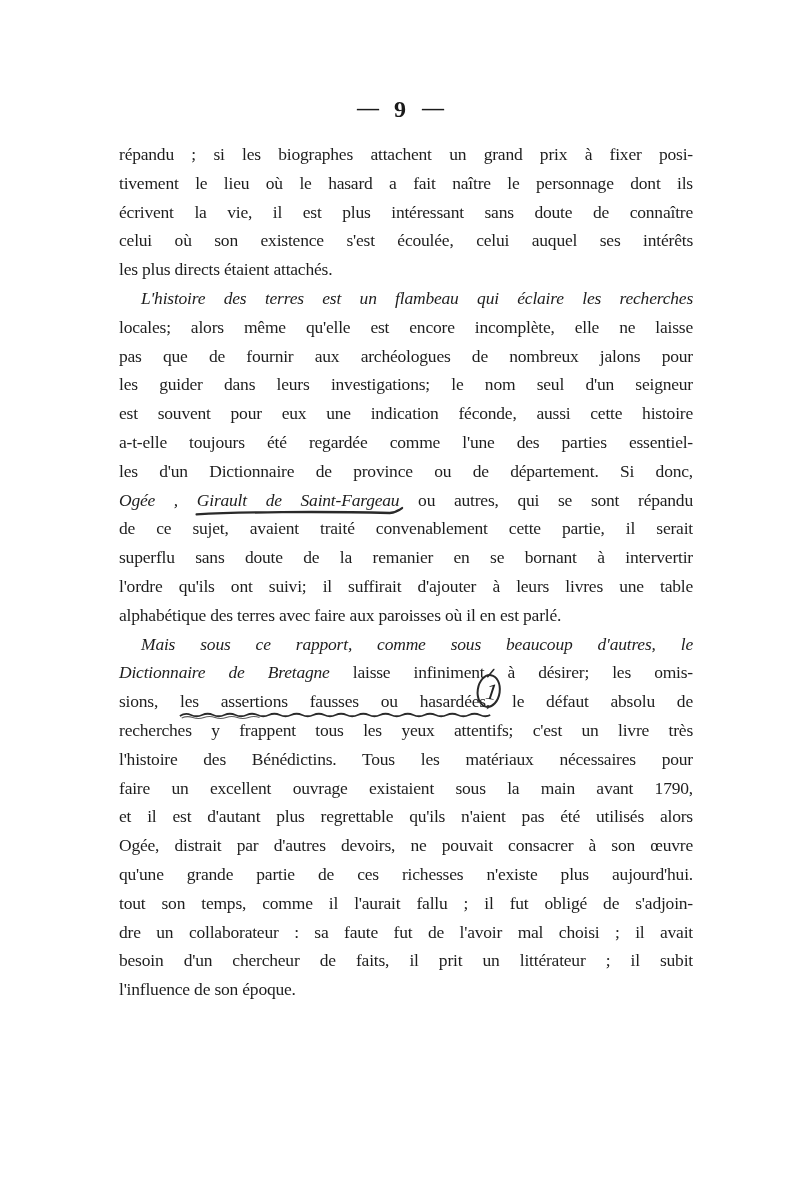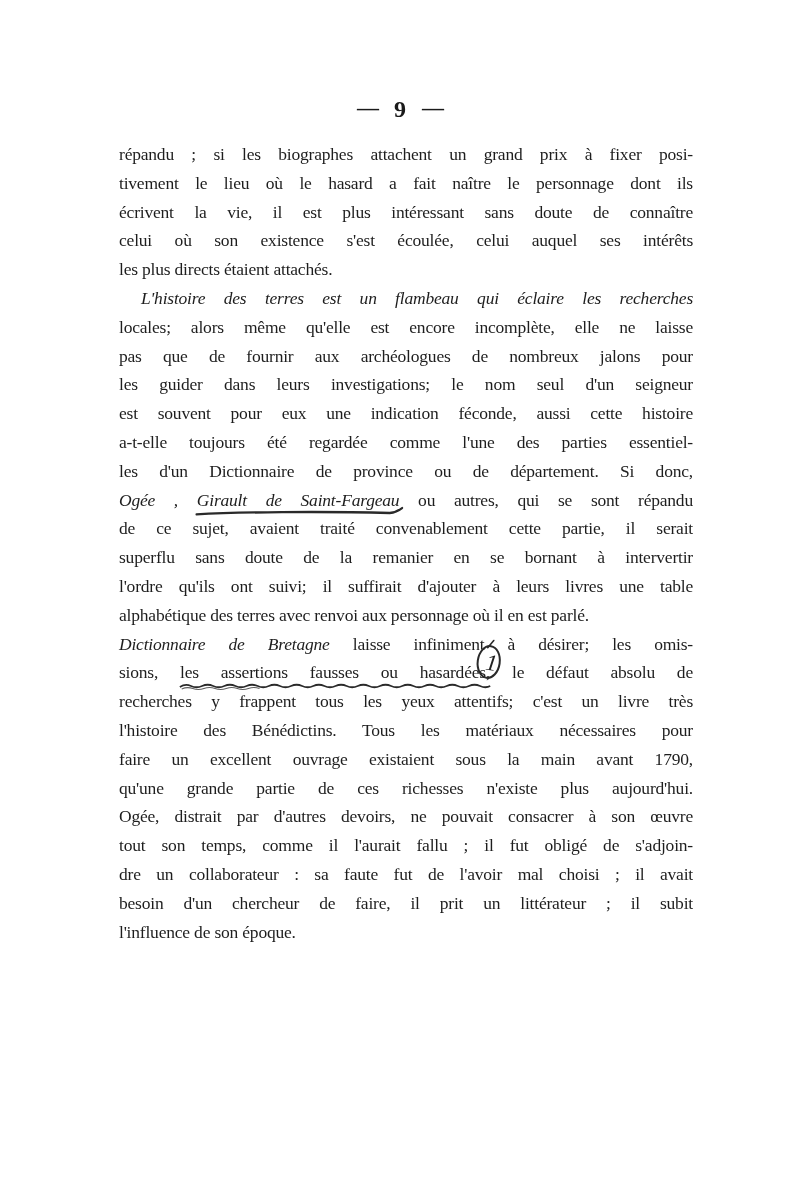--- a/index.html
+++ b/index.html
@@ -105,21 +105,22 @@
       <span class="italic">Ogée ,</span>
       <span class="uwrap"><span class="italic">Girault de Saint-Fargeau</span><svg class="underline" viewBox="0 0 300 12" preserveAspectRatio="none">
             <path d="M2,8 C60,5.5 180,4.5 280,6.5 C288,6 293,4 298,1" stroke-width="2.6" stroke-linecap="round"></path>
           </svg></span>
       <span>ou autres, qui se sont répandu</span>
     </div>
 
     <div class="line">de ce sujet, avaient traité convenablement cette partie, il serait</div>
     <div class="line">superflu sans doute de la remanier en se bornant à intervertir</div>
     <div class="line">l'ordre qu'ils ont suivi; il suffirait d'ajouter à leurs livres une table</div>
-    <div class="line par-end">alphabétique des terres avec renvoi aux personnage où il en est parlé.</div>
+    <div class="line par-end">alphabétique des terres avec faire aux paroisses où il en est parlé.</div>
+    <div class="line indent">Mais sous ce rapport, comme sous beaucoup d'autres, le</div>
 
     <div class="line">
       <span class="italic">Dictionnaire de Bretagne</span>
       <span>laisse infiniment à désirer; les omis-</span>
     </div>
 
     <div class="line">
       <span>sions,</span>
       <span class="uwrap"><span>les assertions fausses ou hasardées</span><svg class="underline wavy" viewBox="0 0 340 10" preserveAspectRatio="none">
             <path d="M2,6 Q8,2.5 14,5 T26,5 T38,5 T50,5 T62,5 T74,5 T86,5 T98,5 T110,5 T122,5 T134,5 T146,5 T158,5 T170,5 T182,5 T194,5 T206,5 T218,5 T230,5 T242,5 T254,5 T266,5 T278,5 T290,5 T302,5 T314,5 T326,5 T337,5" stroke-width="1.8"></path>
@@ -127,21 +128,22 @@
           </svg><svg class="circle-mark" viewBox="0 0 30 42">
             <path d="M17,1 L12,9" stroke-width="1.6" stroke-linecap="round"></path>
             <ellipse cx="15" cy="23" rx="11" ry="16" stroke-width="2"></ellipse>
             <text x="12" y="31" font-size="23">1</text>
           </svg></span><span>, le défaut absolu de</span>
     </div>
 
     <div class="line">recherches y frappent tous les yeux attentifs; c'est un livre très</div>
     <div class="line">l'histoire des Bénédictins. Tous les matériaux nécessaires pour</div>
     <div class="line">faire un excellent ouvrage existaient sous la main avant 1790,</div>
+    <div class="line">et il est d'autant plus regrettable qu'ils n'aient pas été utilisés alors</div>
+    <div class="line">Ogée, distrait par d'autres devoirs, ne pouvait consacrer à son œuvre</div>
     <div class="line">qu'une grande partie de ces richesses n'existe plus aujourd'hui.</div>
-    <div class="line">Ogée, distrait par d'autres devoirs, ne pouvait consacrer à son œuvre</div>
     <div class="line">tout son temps, comme il l'aurait fallu ; il fut obligé de s'adjoin-</div>
     <div class="line">dre un collaborateur : sa faute fut de l'avoir mal choisi ; il avait</div>
-    <div class="line">besoin d'un chercheur de faire, il prit un littérateur ; il subit</div>
+    <div class="line">besoin d'un chercheur de faits, il prit un littérateur ; il subit</div>
     <div class="line par-end">l'influence de son époque.</div>
   </div>
 
 </div>
 
 </body></html>

